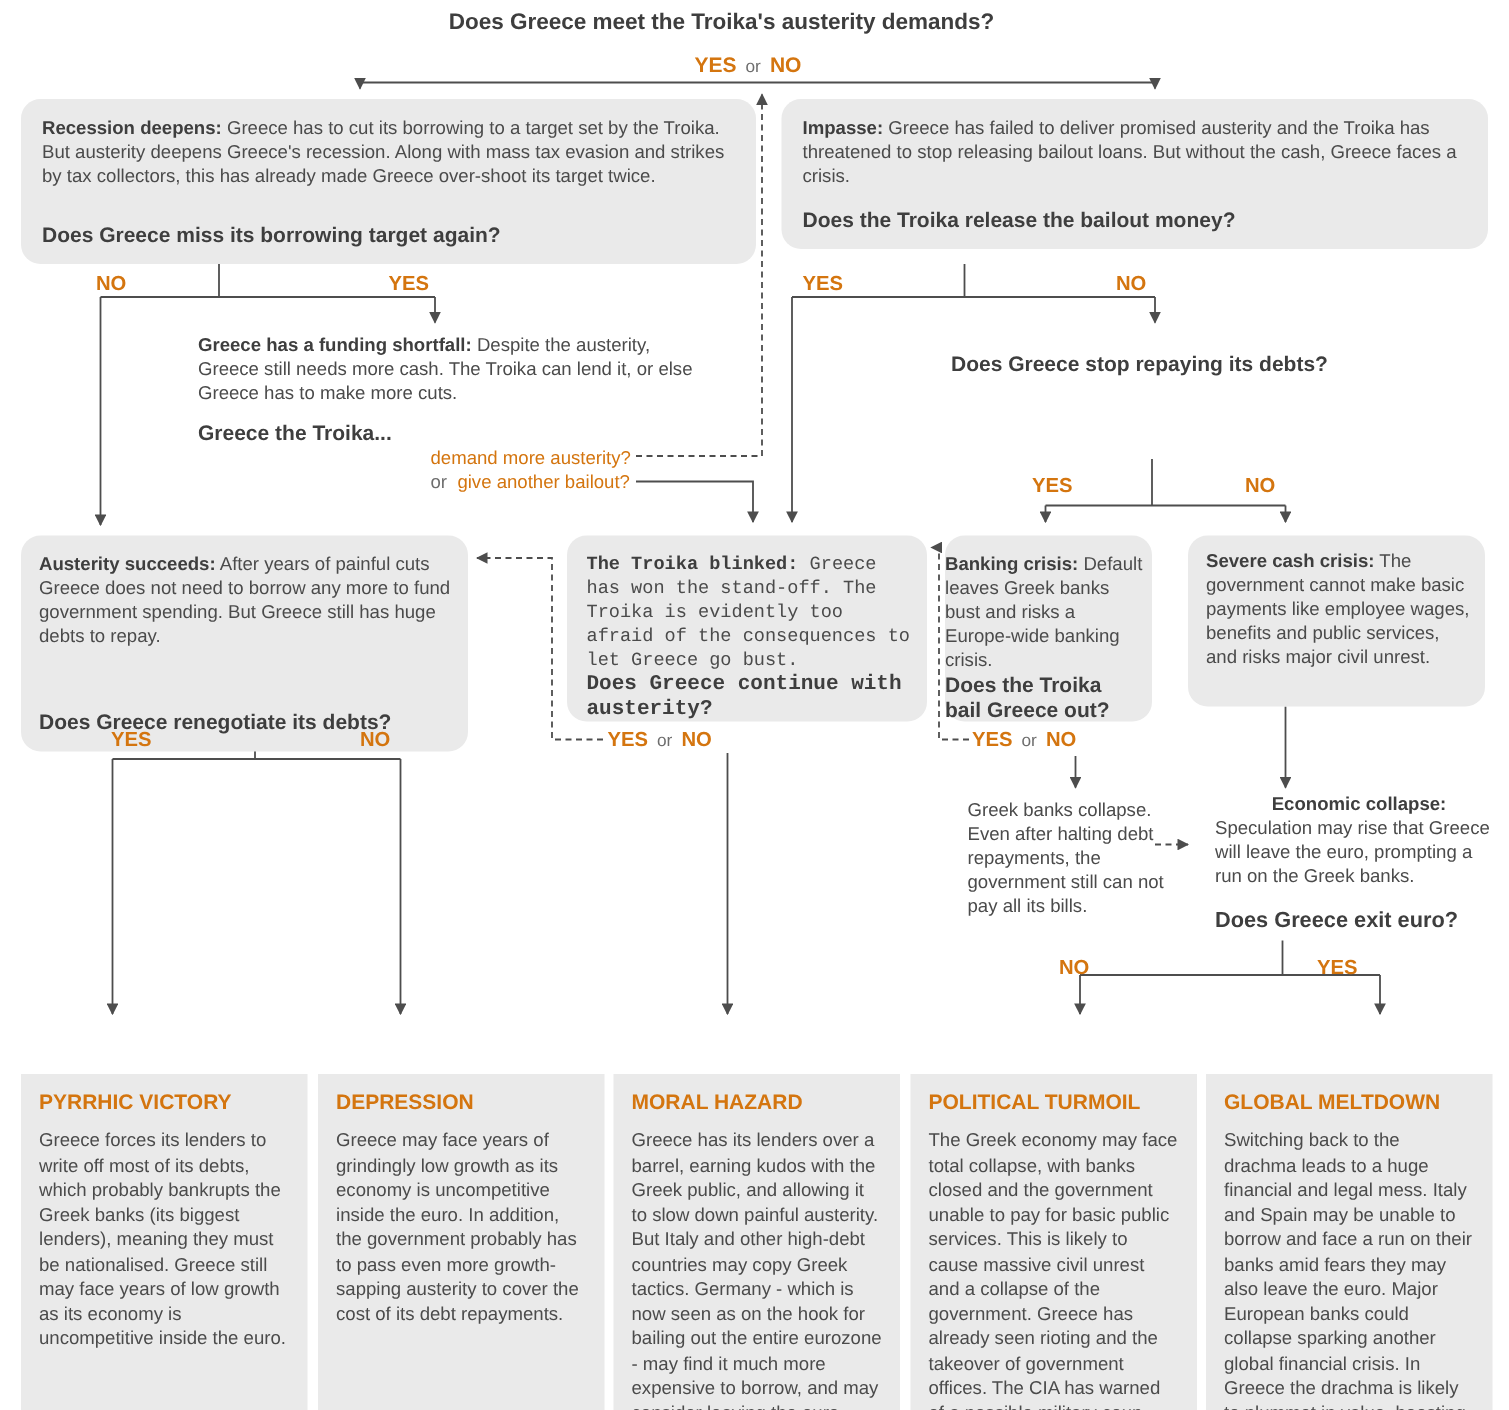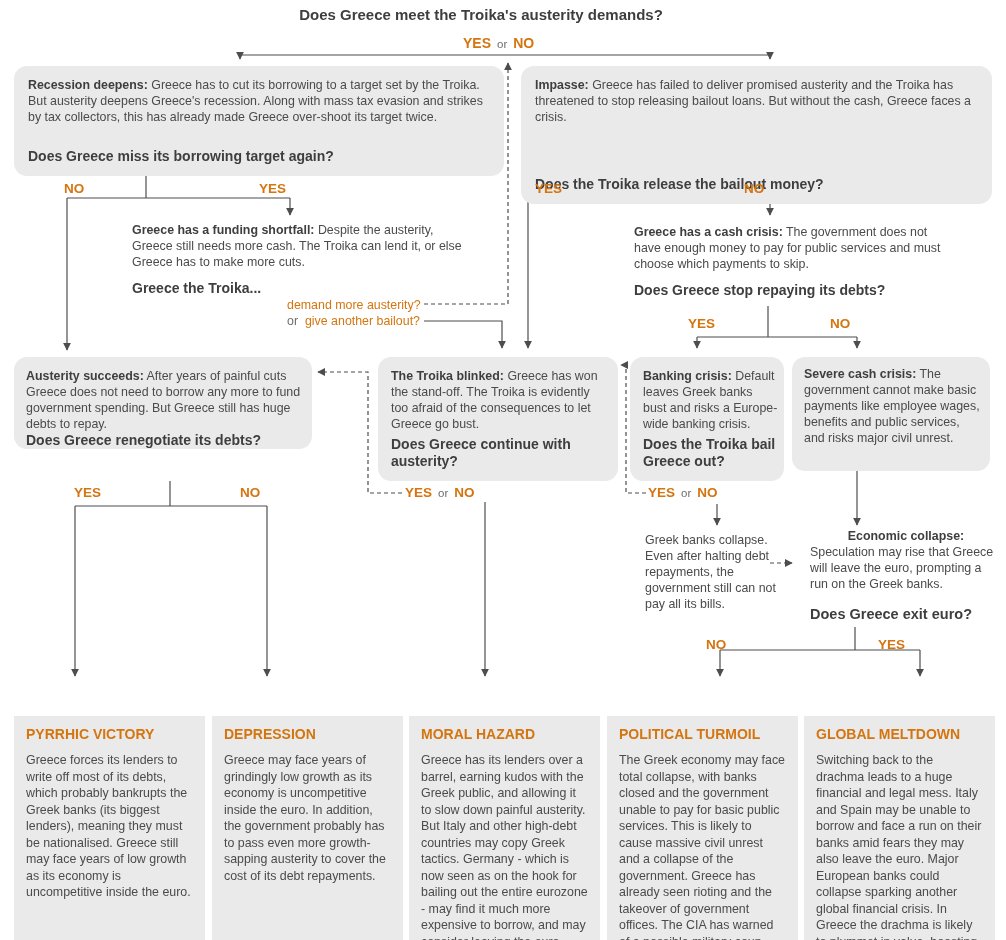--- a/index.html
+++ b/index.html
@@ -45,24 +45,24 @@
   .opt-or{color:#6e6e6e;}
   .options{position:absolute;font-size:12.4px;line-height:16px;}
   .options div{margin:0;}
   .outcome{
     position:absolute;top:716px;width:191px;height:253px;background:var(--box-bg);
     box-sizing:border-box;padding:10px 12px;font-size:12.4px;line-height:16.5px;
   }
   .outcome h2{margin:0 0 10px 0;font-size:14px;line-height:16px;color:var(--accent);}
   
   #recession{left:14px;top:66px;width:490px;height:110px;padding:11px 14px;}
-  #impasse{left:521px;top:66px;width:471px;height:138px;padding:11px 14px;}
-  #austerity{left:14px;top:357px;width:298px;height:92px;padding:11px 10px 11px 12px;}
-  #troika{left:378px;top:357px;width:240px;height:124px;padding:11px 10px 11px 13px;}
-  #banking{left:630px;top:357px;width:154px;height:124px;padding:11px 6px 11px 13px;}
+  #impasse{left:521px;top:66px;width:471px;height:100px;padding:11px 14px;}
+  #austerity{left:14px;top:357px;width:298px;height:144px;padding:11px 10px 11px 12px;}
+  #troika{left:378px;top:357px;width:240px;height:124px;padding:11px 10px 11px 13px;font-family:Liberation Mono, monospace;}
+  #banking{left:630px;top:357px;width:138px;height:124px;padding:11px 6px 11px 0;}
   #severe{left:792px;top:357px;width:198px;height:114px;padding:9px 8px 9px 12px;}
   #shortfall{left:132px;top:222px;width:340px;}
   #cashcrisis{left:634px;top:224px;width:312px;}
   #bankscollapse{left:645px;top:532px;width:146px;}
   #economic{left:810px;top:528px;width:192px;}
   
   #outcome-1{left:14px;} #outcome-2{left:212px;} #outcome-3{left:409px;}
   #outcome-4{left:607px;} #outcome-5{left:804px;}
 </style>
 </head>
@@ -144,21 +144,20 @@
   <div class="freeblock" id="shortfall">
     <p class="para"><b class="lead">Greece has a funding shortfall:</b> <span>Despite the austerity, Greece still needs more cash. The Troika can lend it, or else Greece has to make more cuts.</span></p>
     <p class="question" style="margin-top:10px;">Greece the Troika...</p>
   </div>
   <div class="options" style="left:287px;top:297px;">
     <div><span class="opt">demand more austerity?</span></div>
     <div><span class="opt-or">or</span>&nbsp; <span class="opt">give another bailout?</span></div>
   </div>
 
   <div class="freeblock" id="cashcrisis">
-    <p class="para"><b class="lead">Greece has a cash crisis:</b> <span>The government does not have enough money to pay for public services and must choose which payments to skip.</span></p>
     <p class="question" style="margin-top:10px;white-space:nowrap;">Does Greece stop repaying its debts?</p>
   </div>
 
   <div class="choice" style="left:688px;top:316px;">YES</div>
   <div class="choice" style="left:830px;top:316px;">NO</div>
 
   <div class="node" id="austerity">
     <p class="para"><b class="lead">Austerity succeeds:</b> <span>After years of painful cuts Greece does not need to borrow any more to fund government spending. But Greece still has huge debts to repay.</span></p>
     <p class="question">Does Greece renegotiate its debts?</p>
   </div>

